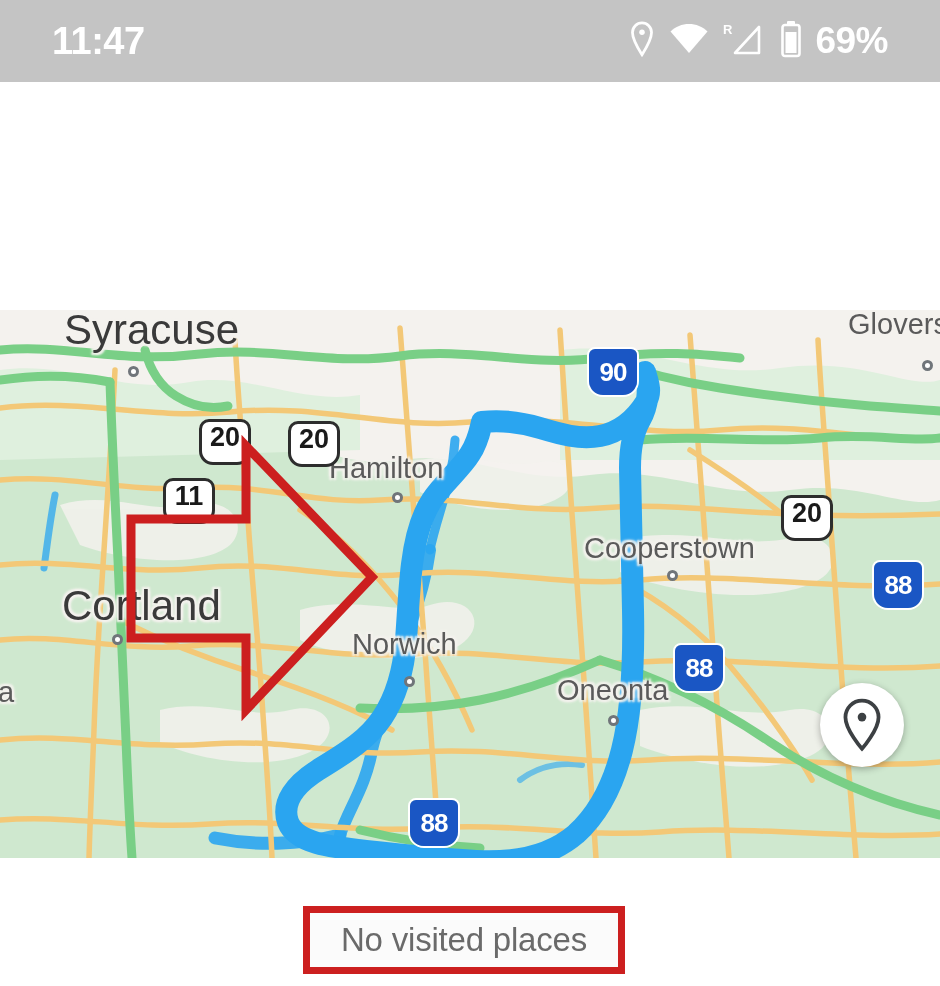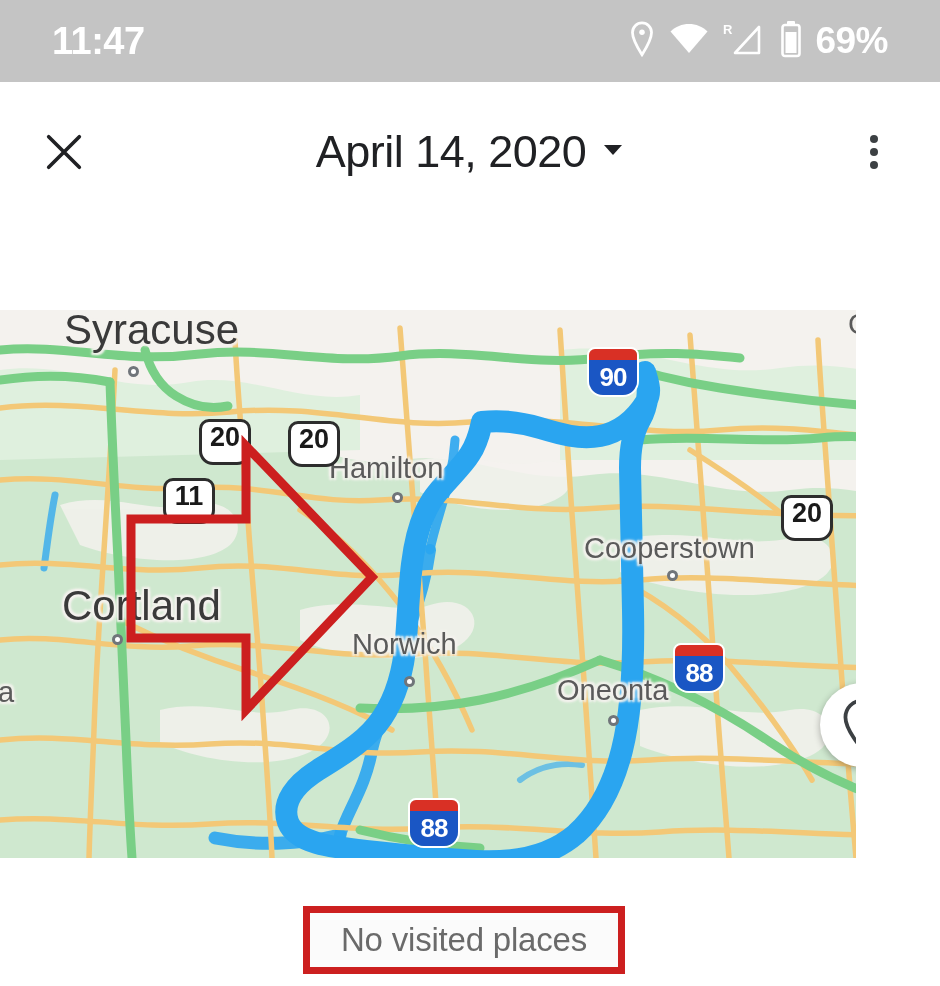--- a/index.html
+++ b/index.html
@@ -137,21 +137,21 @@
     width: 68px;
     height: 6px;
     border-radius: 3px 3px 0 0;
     background: #1a73e8;
   }
 
   
   .map {
     position: absolute;
     left: 0; top: 310px;
-    width: 856px; height: 548px;
+    width: 940px; height: 548px;
     overflow: hidden;
     background: #eab308;
     cursor: grab;
   }
   .map svg { display: block; }
 
   .map-label {
     position: absolute;
     font-family: "Liberation Sans", sans-serif;
     color: #5a5a5a;
@@ -191,21 +191,21 @@
     align-items: flex-start;
     justify-content: center;
     font-size: 27px;
     font-weight: 700;
     color: #1a1a1a;
     box-sizing: border-box;
   }
   .shield-i {
     width: 52px; height: 50px;
     display: flex;
-    flex-direction: column;
+    flex-direction: row;
     align-items: stretch;
     border-radius: 8px 8px 16px 16px;
     overflow: hidden;
     box-sizing: border-box;
     border: 2px solid #ffffff;
   }
   .shield-i .i-top {
     height: 11px;
     background: #d93025;
   }
@@ -296,40 +296,20 @@
         <svg width="24" height="38" viewBox="0 0 24 38">
           <rect x="8" y="1" width="8" height="4" rx="1" fill="#ffffff"></rect>
           <rect x="3.5" y="5" width="17" height="31" rx="2.5" fill="none" stroke="#ffffff" stroke-width="2.6"></rect>
           <rect x="6.5" y="12" width="11" height="21" fill="#ffffff"></rect>
         </svg>
       </span>
       <span class="status-battery-text">69%</span>
     </div>
   </div>
 
-  <div class="header">
-    <div class="header-close">
-      <svg width="46" height="46" viewBox="0 0 24 24">
-        <path d="M4 4 L20 20 M20 4 L4 20" stroke="#202124" stroke-width="1.9" stroke-linecap="round"></path>
-      </svg>
-    </div>
-    <div class="header-title-wrap">
-      <span class="header-title">April 14, 2020</span>
-      <span class="header-caret">
-        <svg width="22" height="16" viewBox="0 0 22 16">
-          <path d="M2 3 L11 13 L20 3 Z" fill="#202124"></path>
-        </svg>
-      </span>
-    </div>
-    <div class="header-overflow">
-      <span class="dot3"></span>
-      <span class="dot3"></span>
-      <span class="dot3"></span>
-    </div>
-  </div>
 
 
   <div class="map">
 
     <svg width="940" height="548" viewBox="0 0 940 548">
       <rect x="0" y="0" width="940" height="548" fill="#f4f2ee"></rect>
 
       <g fill="#cfe8cf">
         <path d="M0 120 C90 100 150 140 210 130 C300 118 330 160 400 150 C470 140 520 175 590 165
                  C660 155 720 190 790 180 C860 170 905 200 940 190 L940 548 L0 548 Z"></path>

